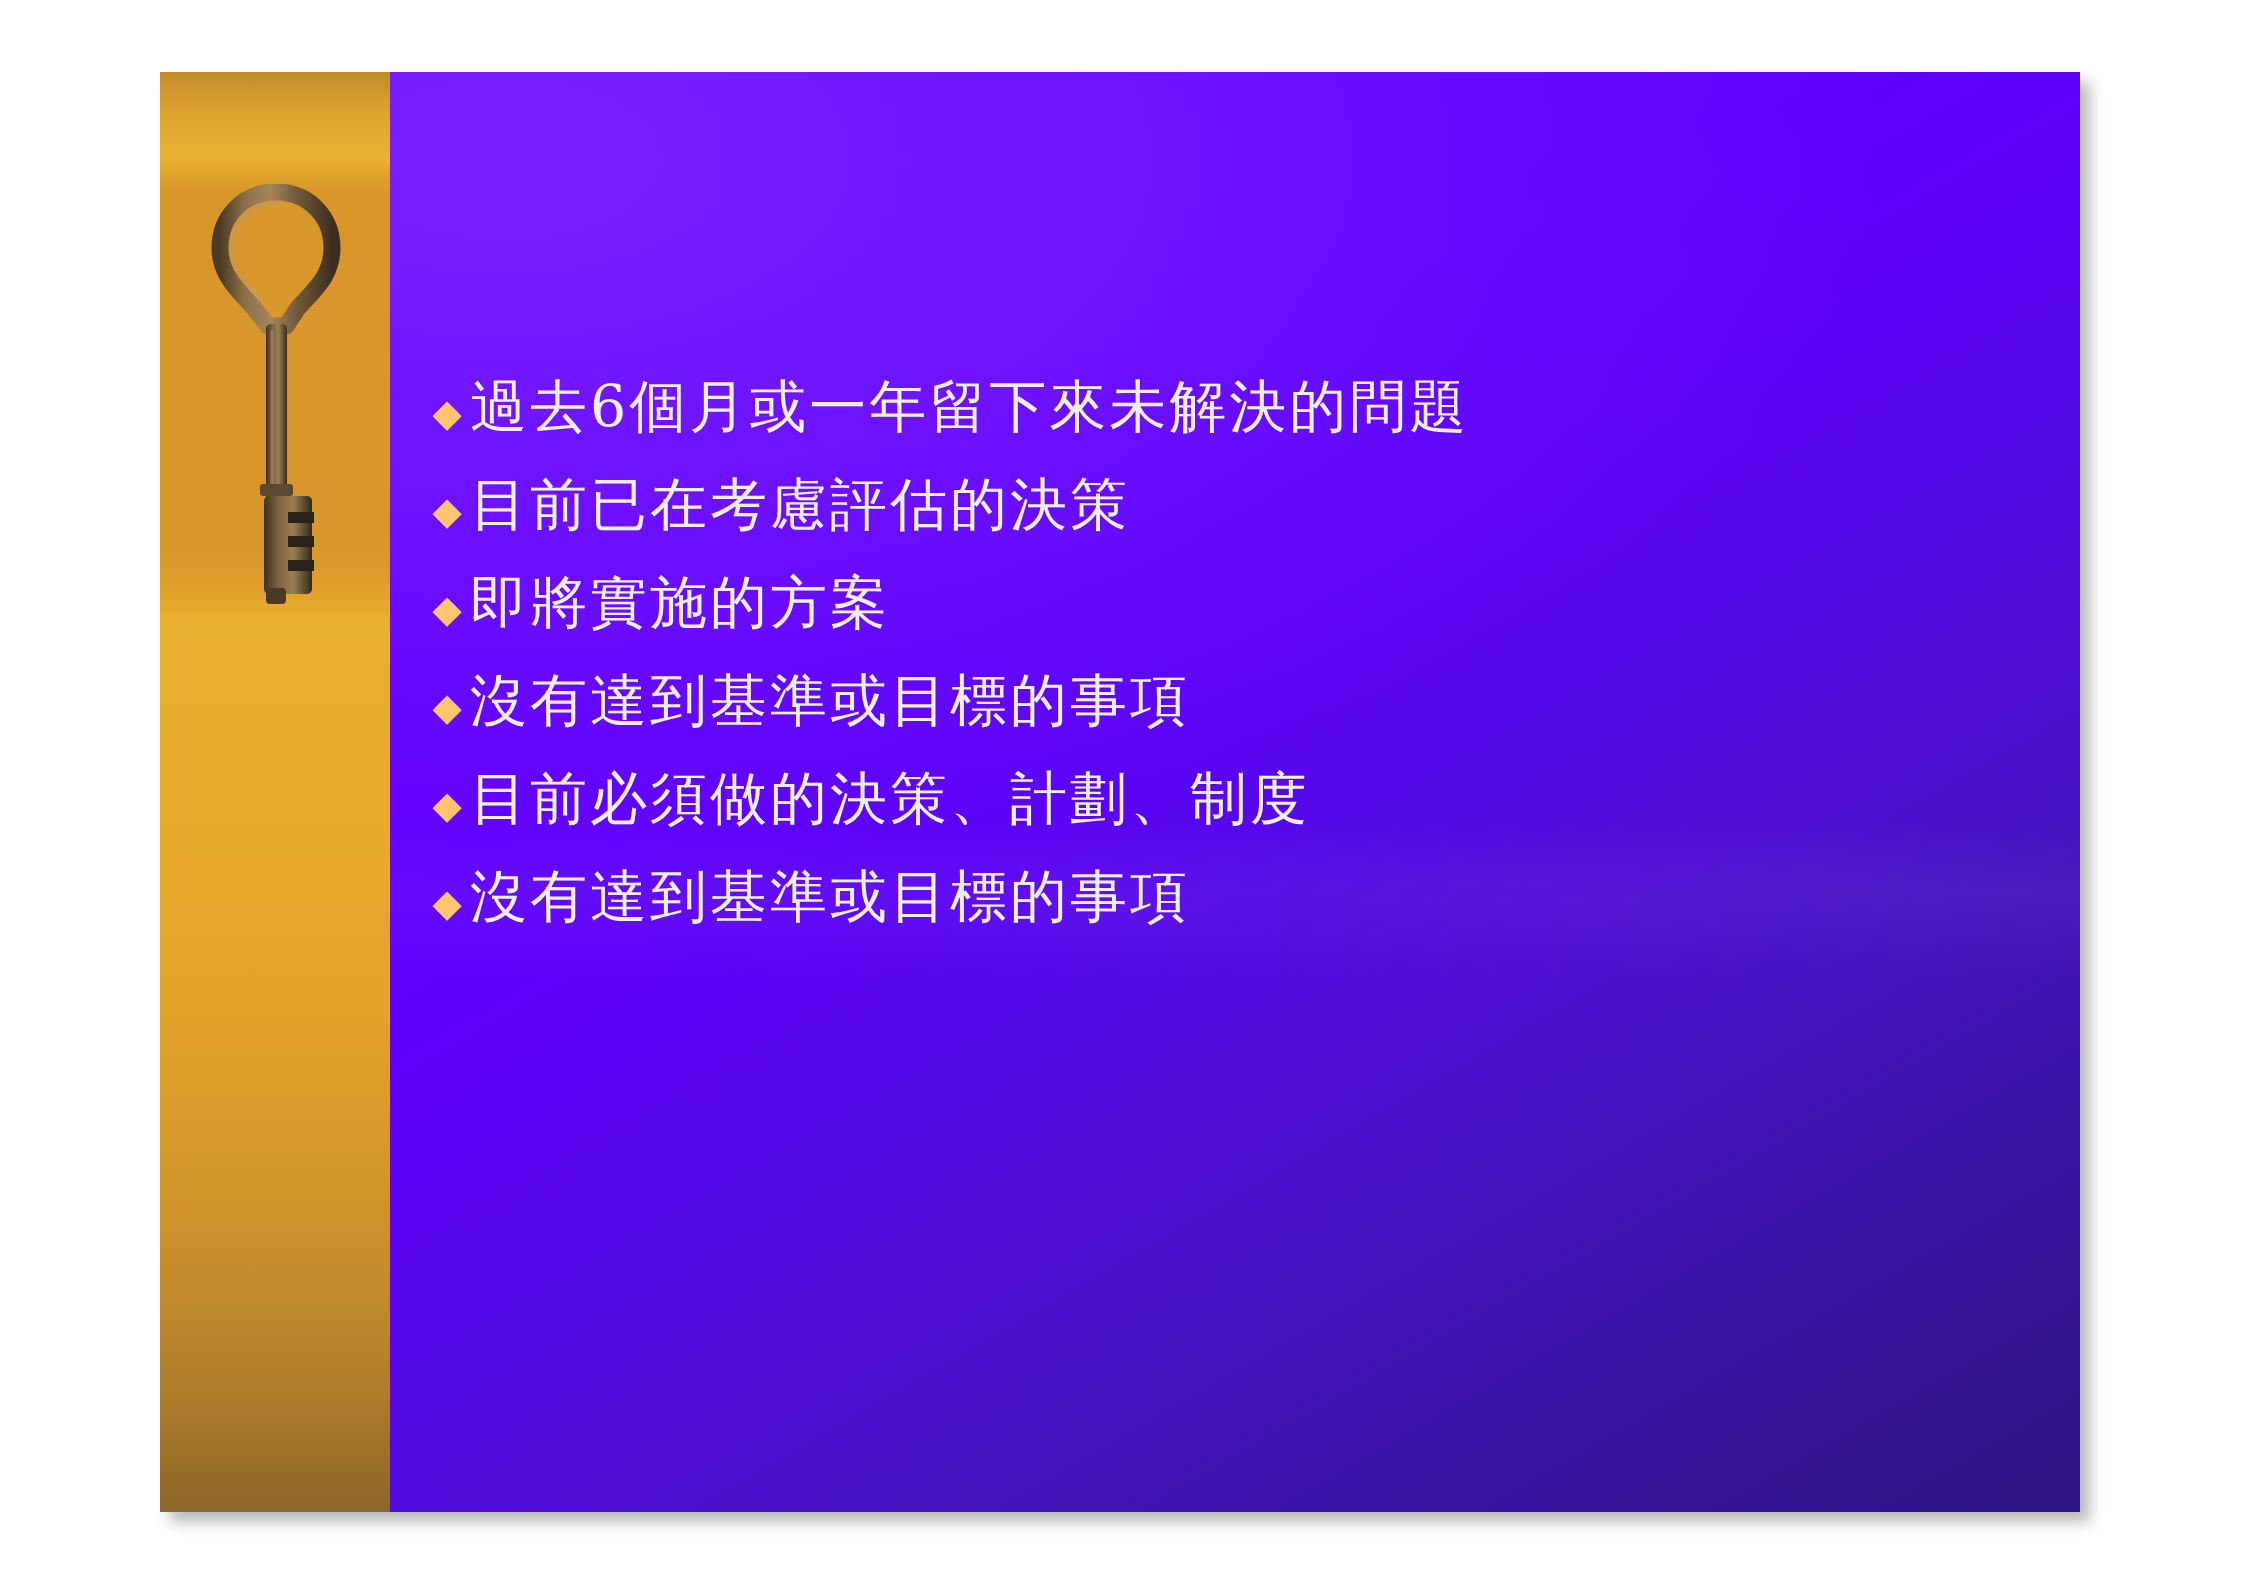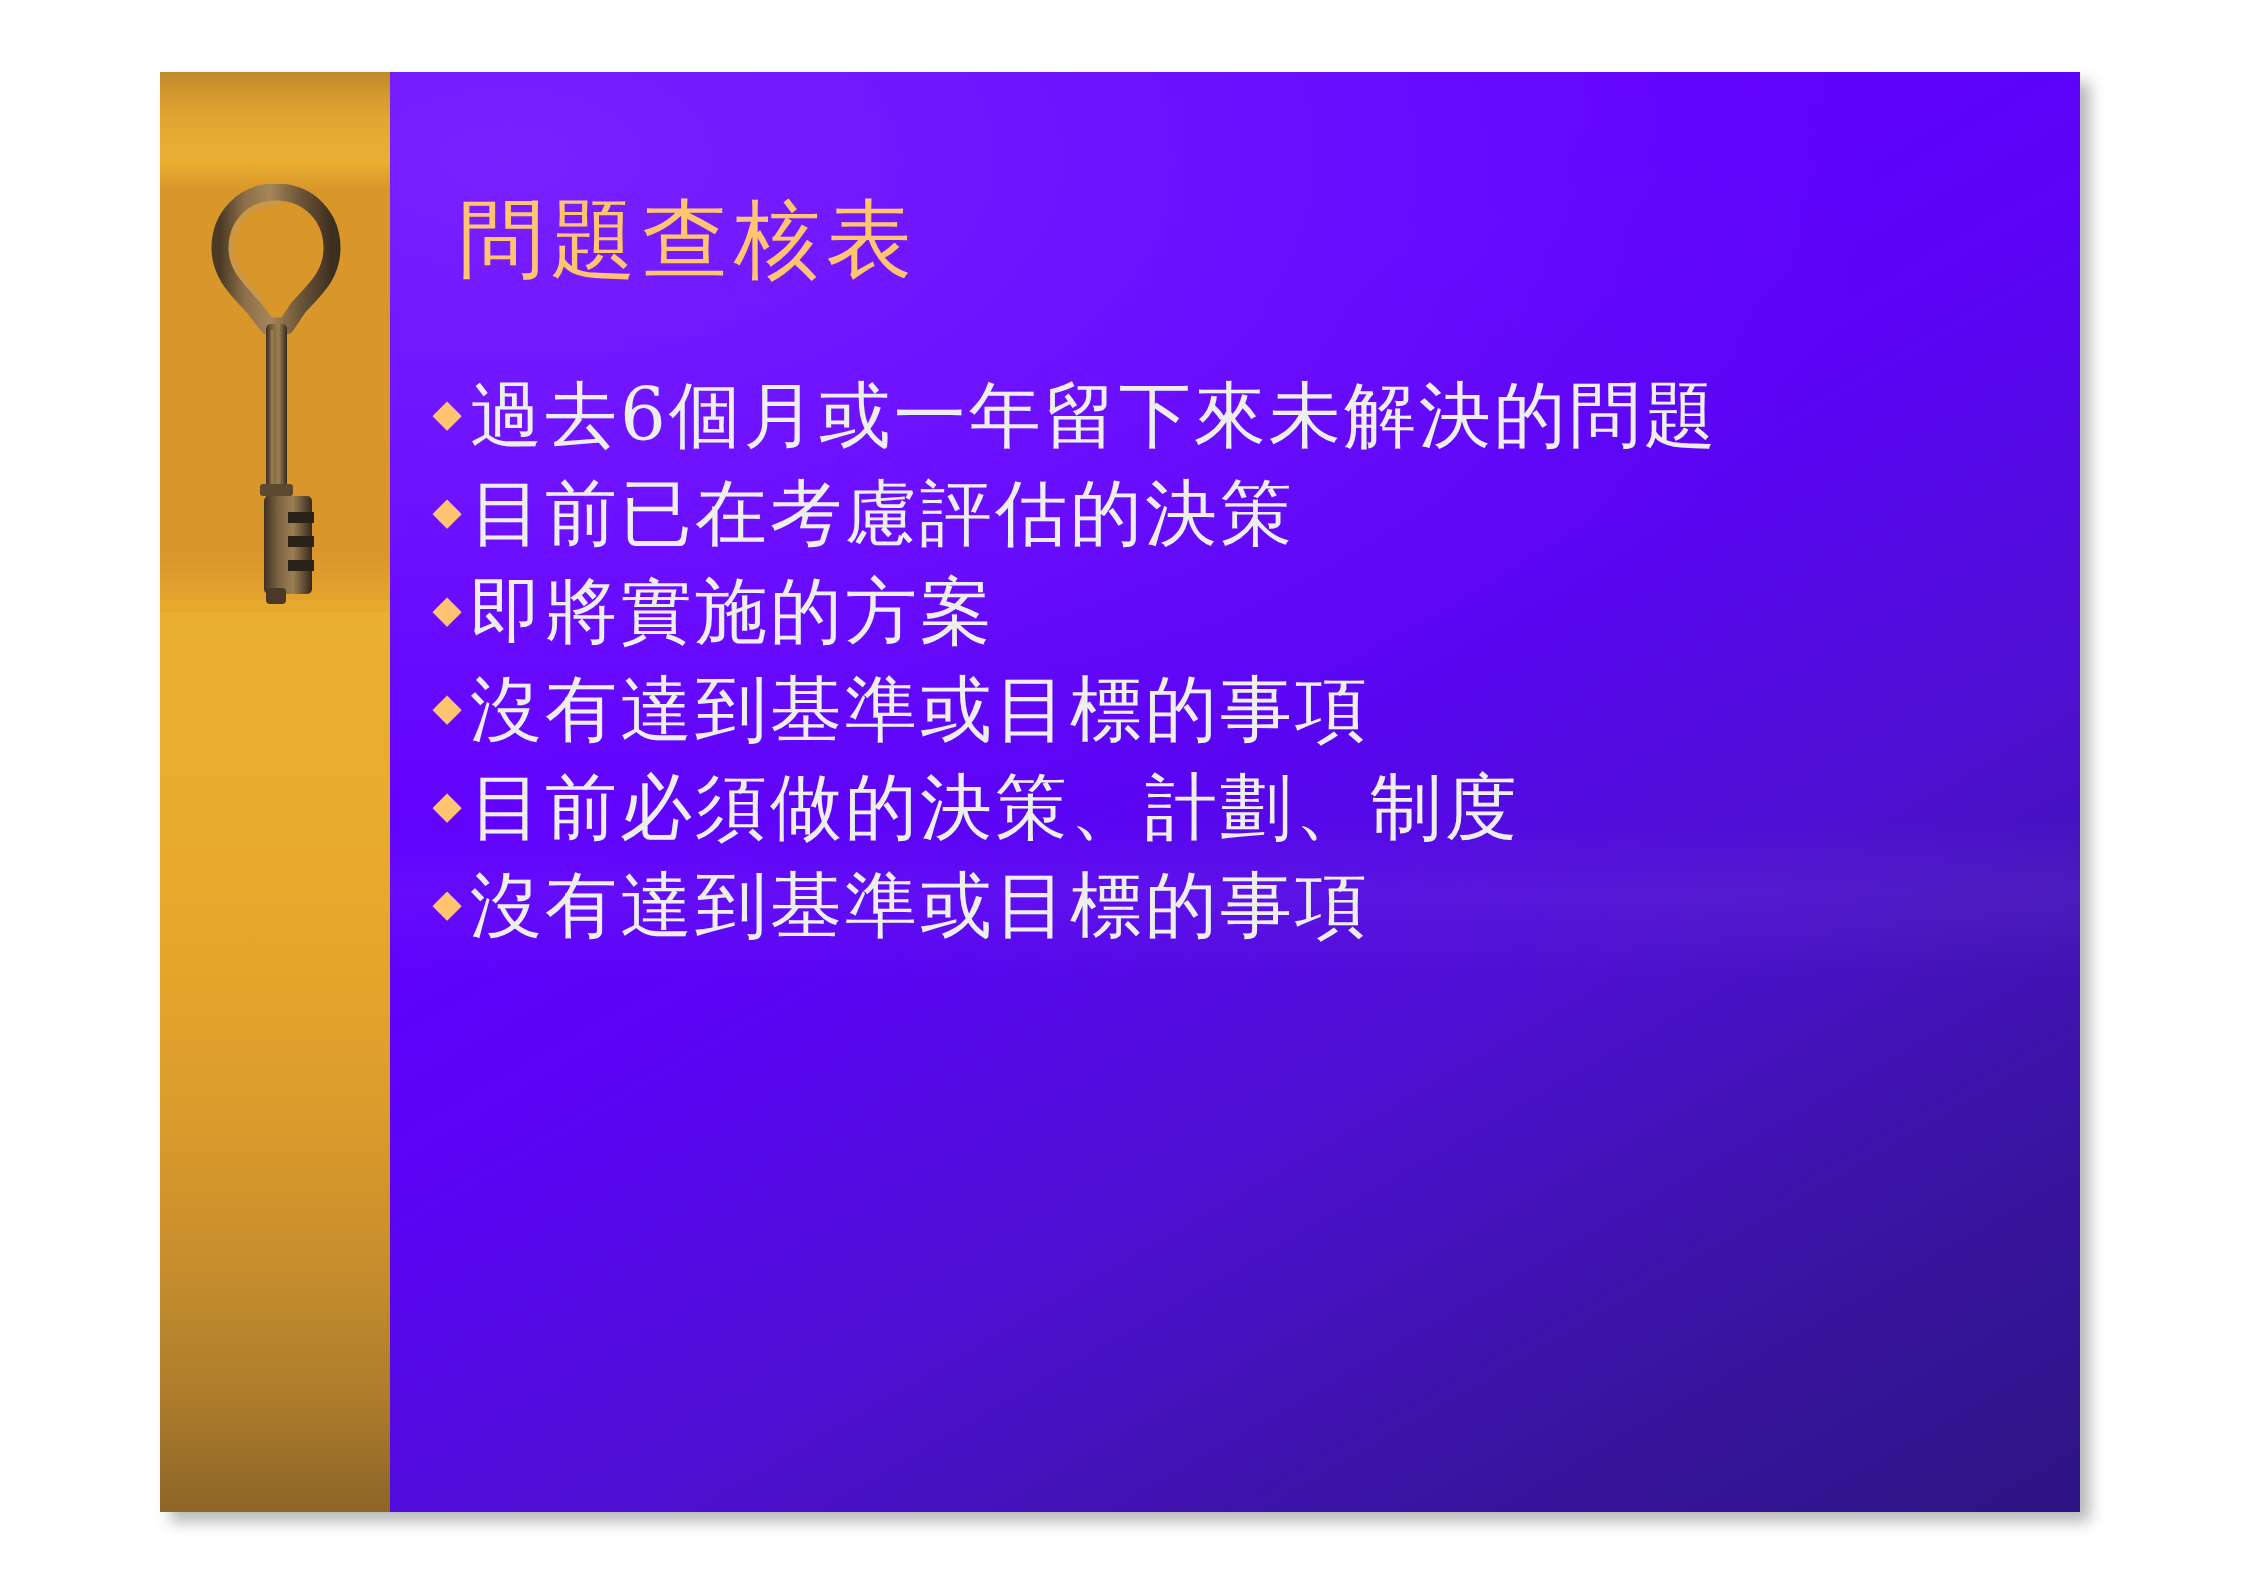--- a/index.html
+++ b/index.html
@@ -183,21 +183,21 @@
     margin-top: 22px;
     text-align: center;
     color: #ffc470;
     font-size: 38px;
     line-height: 1;
     font-family: "DejaVu Sans", sans-serif;
   }
   .bullet-text {
     flex: 1 1 auto;
     color: #eeeeee;
-    font-size: 72px;
+    font-size: 57px;
     line-height: 1.2;
     letter-spacing: 3px;
     white-space: nowrap;
     font-family: "DejaVu Serif", serif;
   }
 </style>
 </head>
 <body>
 
 <div id="slide">
@@ -243,21 +243,20 @@
         <rect x="86" y="352" width="26" height="11" fill="#2a2117"></rect>
         <rect x="86" y="376" width="26" height="11" fill="#2a2117"></rect>
 
         <rect x="64" y="404" width="20" height="16" rx="4" fill="#4a3927"></rect>
       </svg>
     </div>
 
   </div>
 
   <div id="content">
-    <div id="page-title">問題查核表</div>
 
     <ul id="bullet-list">
       <li class="bullet-row">
         <span class="bullet-marker">◆</span>
         <span class="bullet-text">過去6個月或一年留下來未解決的問題</span>
       </li>
       <li class="bullet-row">
         <span class="bullet-marker">◆</span>
         <span class="bullet-text">目前已在考慮評估的決策</span>
       </li>

